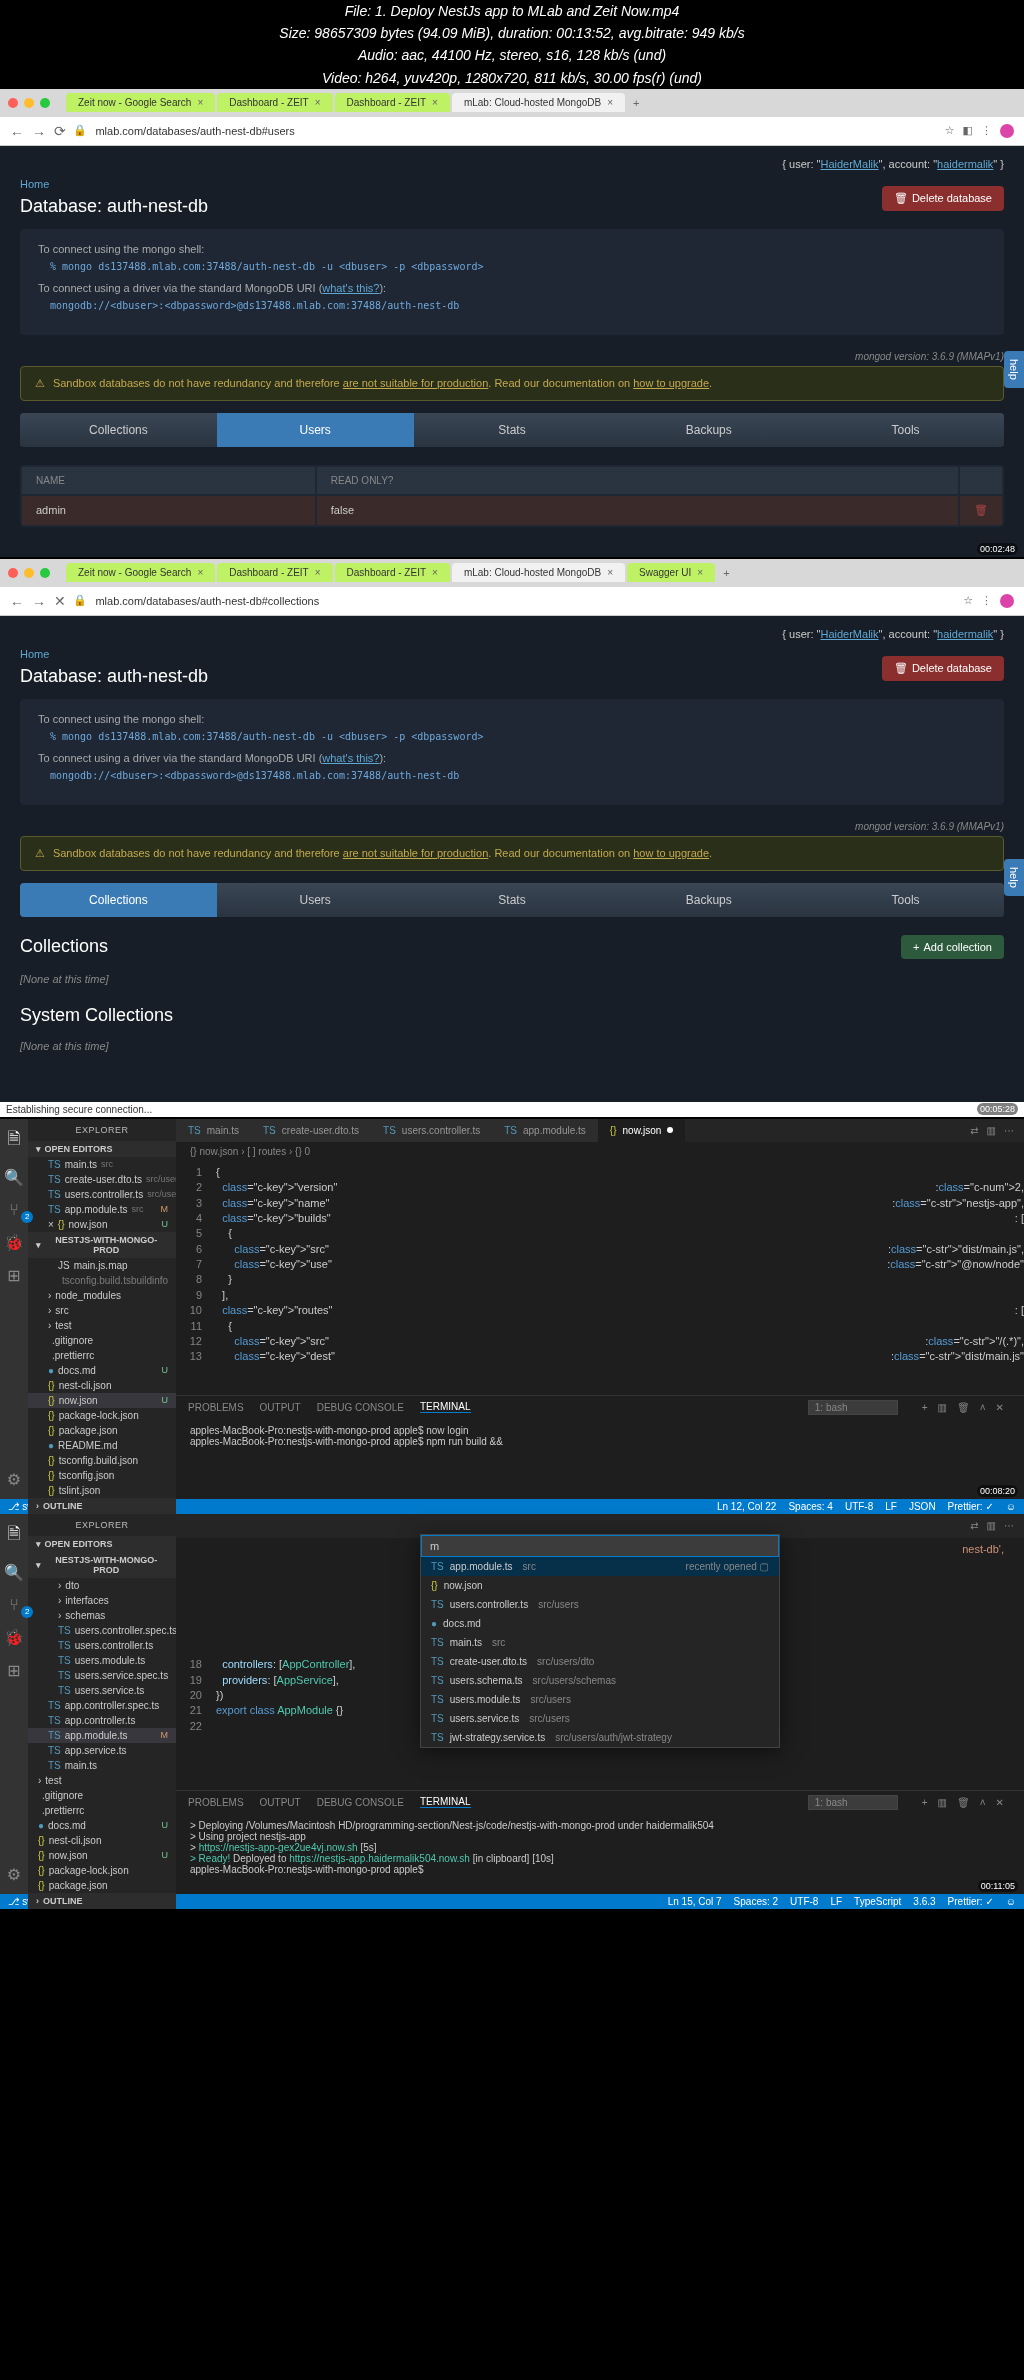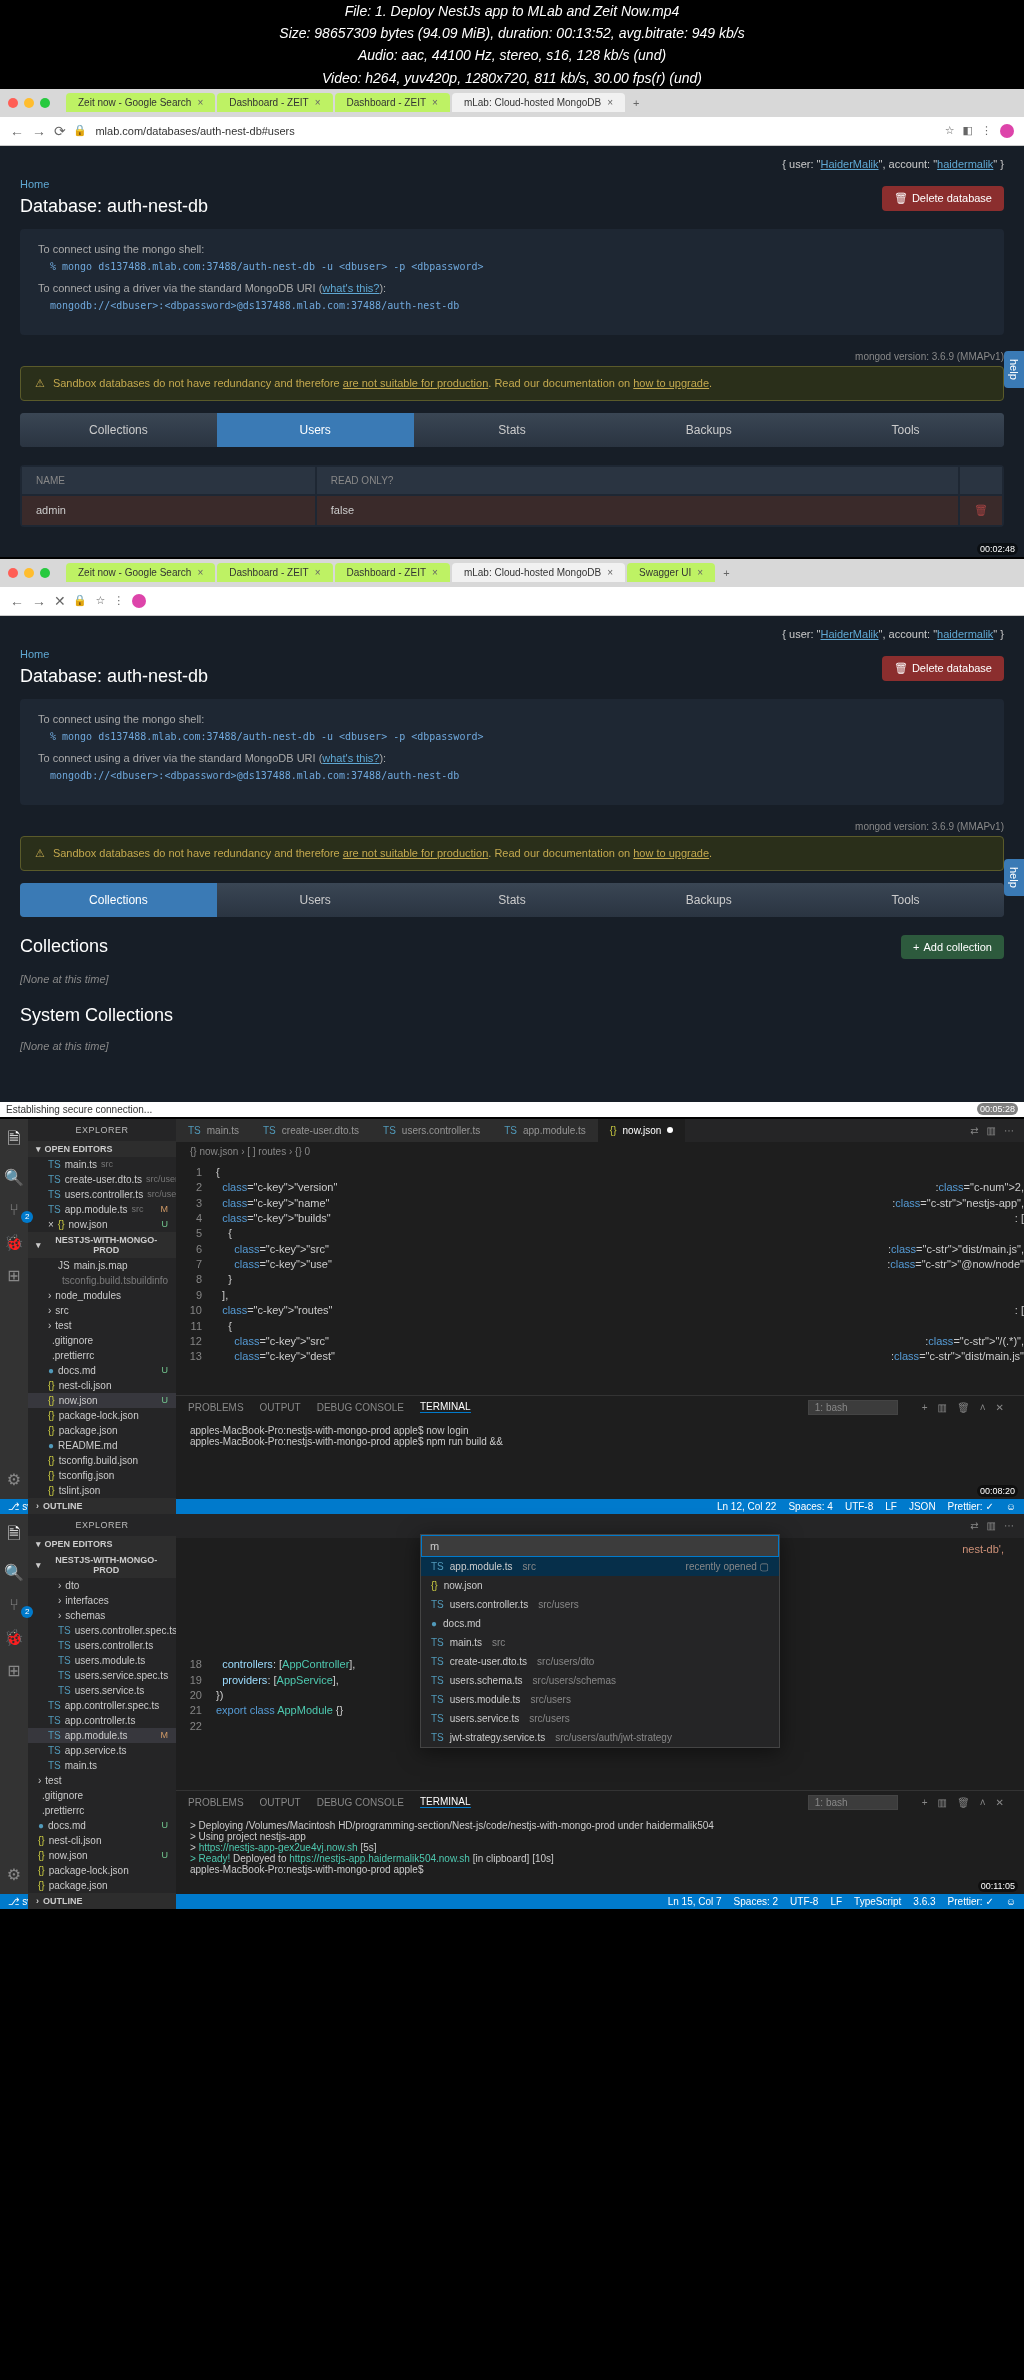--- a/index.html
+++ b/index.html
@@ -22,21 +22,21 @@
 .mlab-body { background: #171e27; padding: 12px 20px 30px; min-height: 320px; position: relative; }
 .user-info { text-align: right; color: #ccc; font-size: 11px; margin-bottom: 8px; }
 .user-info a { color: #5fa8d3; text-decoration: underline; }
 .breadcrumb a { color: #5fa8d3; font-size: 11px; }
 .db-title { color: #fff; font-size: 18px; font-weight: 300; margin: 6px 0 12px; }
 .delete-btn { position: absolute; right: 20px; top: 40px; background: #8b2e2e; color: #fff; padding: 6px 12px; border-radius: 4px; font-size: 11px; border: none; display: flex; align-items: center; gap: 4px; }
 .connect-box { background: #1e2733; padding: 14px 18px; border-radius: 4px; margin-bottom: 12px; }
 .connect-box .label { color: #aaa; font-size: 11px; margin-bottom: 6px; }
 .connect-box .code { color: #6fa8dc; font-family: monospace; font-size: 10px; margin-bottom: 10px; padding-left: 12px; }
 .connect-box .link { color: #5fa8d3; text-decoration: underline; }
-.version-text { text-align: right; color: #888; font-size: 10px; padding: 4px 0; }
+.version-text { text-align: right; color: #888; font-size: 10px; padding: 4px 0; font-style: italic; }
 .warning-box { background: #2a2f1a; border: 1px solid #5a5a2a; padding: 10px 14px; border-radius: 4px; color: #c4a94f; font-size: 11px; margin-bottom: 12px; display: flex; align-items: center; gap: 8px; }
 .warning-box a { color: #c4a94f; text-decoration: underline; }
 .nav-tabs { display: flex; background: #2a3441; border-radius: 4px; overflow: hidden; margin-bottom: 18px; }
 .nav-tab { flex: 1; text-align: center; padding: 10px; color: #ccc; font-size: 12px; background: linear-gradient(#3a4654, #2a3441); cursor: pointer; }
 .nav-tab.active { background: #3a7ab5; color: #fff; }
 .section-title { color: #fff; font-size: 18px; font-weight: 300; margin-bottom: 14px; display: flex; justify-content: space-between; align-items: center; }
 .add-btn { background: #2d5a3d; color: #fff; padding: 6px 12px; border-radius: 4px; font-size: 11px; border: none; display: flex; align-items: center; gap: 4px; }
 .data-table { width: 100%; background: #1e2733; border-radius: 4px; overflow: hidden; }
 .data-table th { background: #2a3441; color: #888; font-size: 10px; text-align: left; padding: 8px 14px; font-weight: normal; }
 .data-table td { color: #ccc; font-size: 11px; padding: 8px 14px; background: #3a2a2a; }
@@ -213,20 +213,21 @@
           <span class="close">×</span>
         </div>
       <span style="color:#666;margin-left:6px;">+</span>
     </div>
   </div>
   <div class="url-bar">
     <span class="nav-btn">←</span>
     <span class="nav-btn">→</span>
     <span class="nav-btn">✕</span>
     <span class="icon">🔒</span>
+    <span class="url">mlab.com/databases/auth-nest-db#collections</span>
     <span class="icon">☆</span>
     <span class="icon">⋮</span>
     <span class="icon" style="width:14px;height:14px;background:#d4a;border-radius:50%;"></span>
   </div>
   <div class="mlab-body">
     <div class="user-info">
       <span>{ user: "</span><a>HaiderMalik</a><span>", account: "</span><a>haidermalik</a><span>" }</span>
     </div>
     <div class="breadcrumb"><a>Home</a></div>
     <div class="db-title">Database: auth-nest-db</div>

